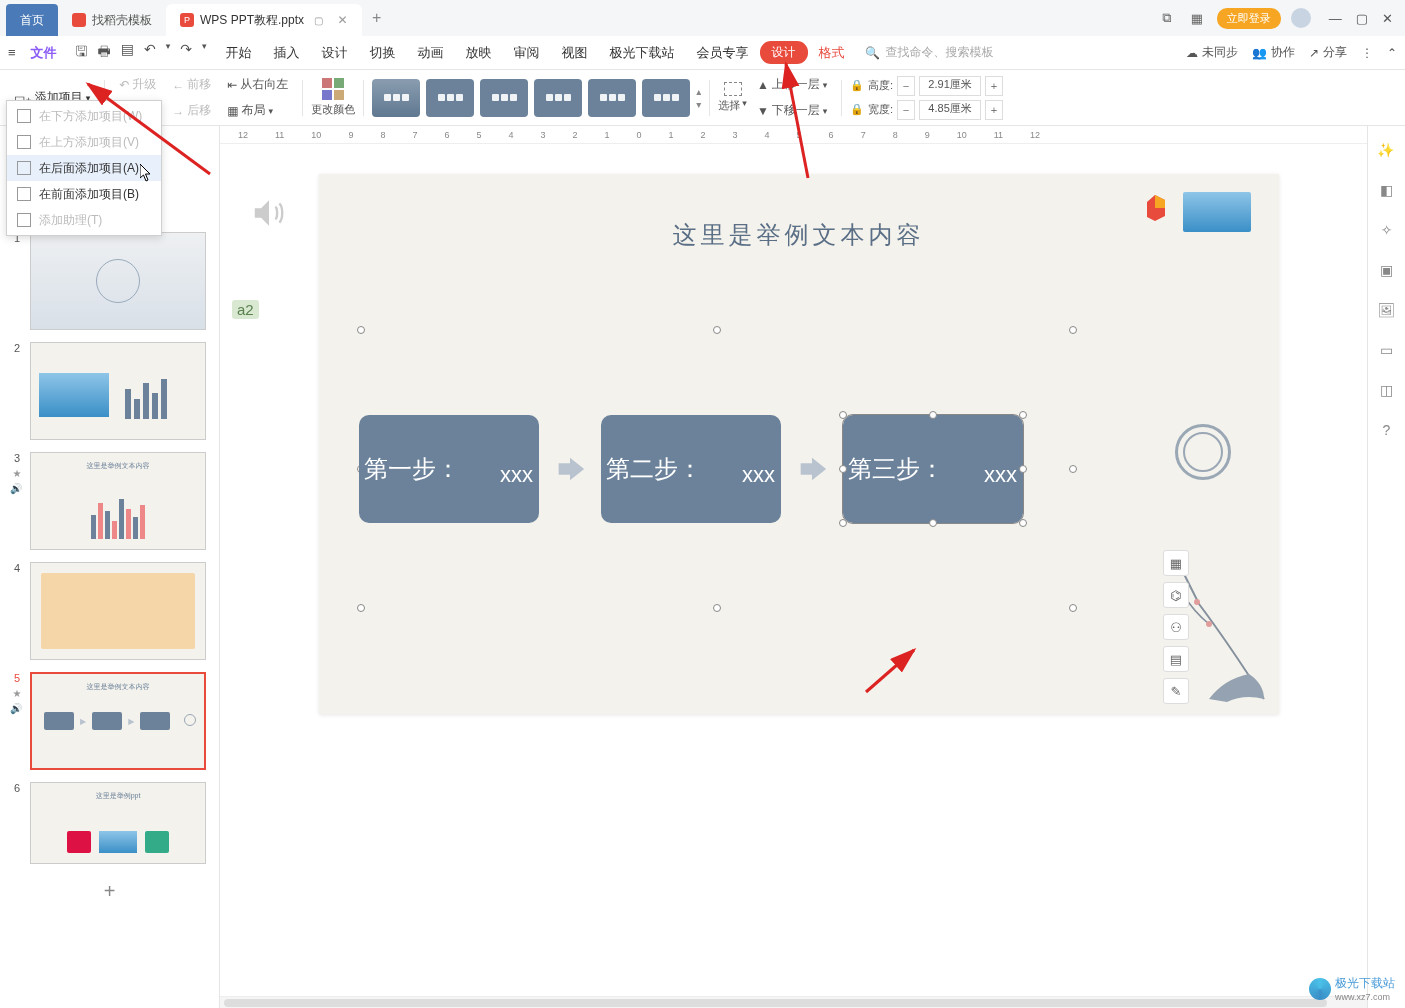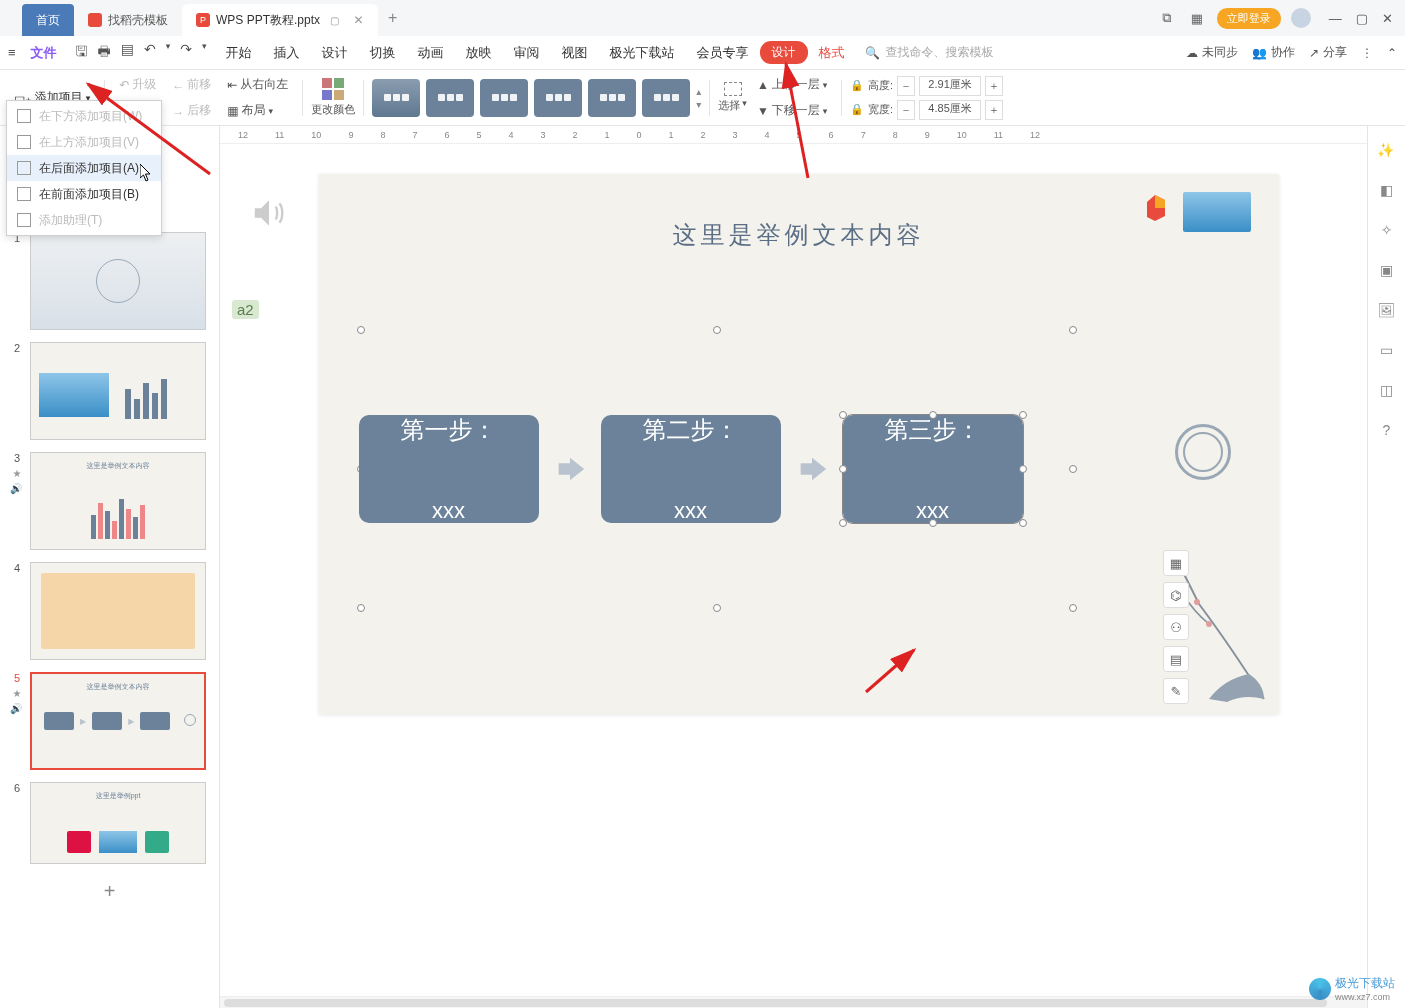--- a/index.html
+++ b/index.html
@@ -1,21 +1,21 @@
 <!DOCTYPE html>
 <html><head>
 <meta charset="utf-8">
 <style>
 * { margin: 0; padding: 0; box-sizing: border-box; font-family: "Microsoft YaHei", sans-serif; }
 body { width: 1405px; height: 1008px; background: #fff; overflow: hidden; position: relative; }
 
 
 .title-bar { height: 36px; background: #f5f6f7; display: flex; align-items: center; }
 .tab { height: 32px; display: flex; align-items: center; padding: 0 14px; font-size: 12px; color: #333; position: relative; margin-top: 4px; cursor: pointer; }
-.tab.home { background: #4a7ab8; color: #fff; border-radius: 4px 4px 0 0; margin-left: 22px; }
+.tab.home { background: #4a7ab8; color: #fff; border-radius: 4px 4px 0 0; margin-left: 6px; }
 .tab.template { color: #555; }
 .tab.template .ticon { width: 14px; height: 14px; background: #e84a3c; border-radius: 3px; margin-right: 6px; }
 .tab.active { background: #fff; border-radius: 6px 6px 0 0; }
 .tab.active .picon { width: 14px; height: 14px; background: #e84a3c; border-radius: 3px; margin-right: 6px; display: inline-flex; align-items: center; justify-content: center; color: #fff; font-size: 9px; }
 .tab .tx { margin-left: 14px; color: #999; }
 .tab .winbtns { margin-left: 10px; color: #999; font-size: 10px; }
 .newtab { width: 30px; text-align: center; color: #888; font-size: 16px; cursor: pointer; }
 .title-right { margin-left: auto; display: flex; align-items: center; gap: 10px; padding-right: 12px; }
 .tr-icon { width: 20px; height: 16px; display: flex; align-items: center; justify-content: center; color: #666; font-size: 13px; }
 .login-btn { background: #f6a623; color: #fff; padding: 3px 10px; border-radius: 10px; font-size: 11px; display: flex; align-items: center; gap: 4px; }
@@ -74,21 +74,21 @@
 .thumb-add { height: 42px; display: flex; align-items: center; justify-content: center; font-size: 20px; color: #888; cursor: pointer; }
 
 .canvas-area { flex: 1; background: #fff; display: flex; flex-direction: column; position: relative; }
 .ruler-h { height: 18px; background: #fff; border-bottom: 1px solid #eee; font-size: 9px; color: #888; padding-left: 18px; display: flex; align-items: center; gap: 27px; overflow: hidden; white-space: nowrap; }
 .canvas-scroll { flex: 1; background: #fff; display: flex; align-items: flex-start; justify-content: center; padding: 30px 20px 20px 30px; overflow: hidden; position: relative; }
 .slide { width: 960px; height: 540px; background: #f4f2ec; position: relative; box-shadow: 0 1px 4px rgba(0,0,0,.1); }
 .slide .title-text { position: absolute; top: 45px; left: 0; right: 0; text-align: center; font-size: 24px; color: #5a6f86; letter-spacing: 4px; }
 .slide .logo1 { position: absolute; top: 18px; right: 108px; width: 32px; height: 32px; }
 .slide .logo2 { position: absolute; top: 18px; right: 28px; width: 68px; height: 40px; background: linear-gradient(#8ec5e8,#3a8fc7); border-radius: 2px; }
 .smartart { position: absolute; top: 235px; left: 40px; right: 40px; height: 120px; display: flex; align-items: center; gap: 14px; }
-.sa-box { width: 180px; height: 108px; background: #6b829a; border-radius: 10px; display: flex; flex-direction: column; align-items: center; justify-content: center; color: #fff; font-size: 24px; gap: 40px; }
+.sa-box { width: 180px; height: 108px; background: #6b829a; border-radius: 10px; display: flex; flex-direction: row; align-items: center; justify-content: center; color: #fff; font-size: 24px; gap: 40px; }
 .sa-box .sub { font-size: 22px; margin-top: 12px; }
 .sa-arrow { width: 34px; height: 34px; color: #b8c3cf; }
 .sa-box.selected { outline: 1px solid #888; }
 .circle-deco { position: absolute; right: 48px; top: 250px; width: 56px; height: 56px; border: 3px solid #9aa7b5; border-radius: 50%; }
 .circle-deco::after { content: ''; position: absolute; inset: 5px; border: 2px solid #9aa7b5; border-radius: 50%; }
 .branch-deco { position: absolute; right: 10px; bottom: 10px; width: 160px; height: 160px; opacity: .8; }
 .speaker-icon { position: absolute; left: 30px; top: 50px; width: 38px; height: 38px; color: #bbb; }
 .tag-a2 { position: absolute; left: 12px; top: 156px; background: #d9e8d0; font-size: 15px; padding: 1px 5px; border-radius: 3px; color: #5a8050; }
 
 .float-tools { position: absolute; right: 178px; top: 406px; display: flex; flex-direction: column; gap: 6px; }

